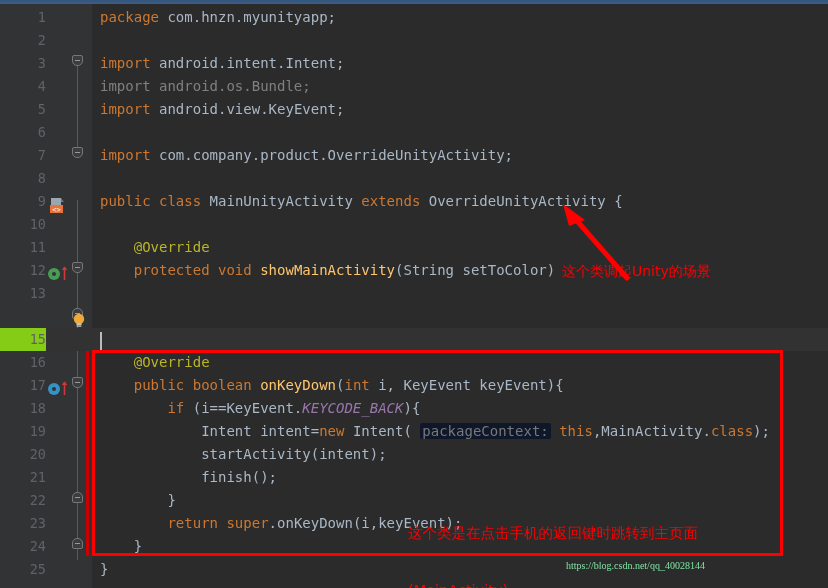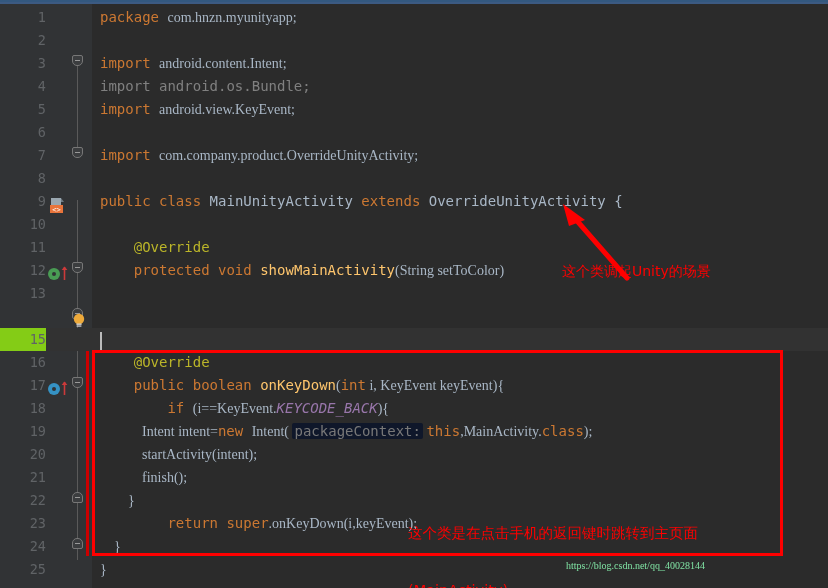--- a/index.html
+++ b/index.html
@@ -39,21 +39,21 @@
   }
   
   .curline{background:#323232;}
   .curline-gutter{background:#84cc16;}
 
   
   #caret{position:absolute;left:100px;top:328px;width:2px;height:19px;background:#bbbbbb;}
 
   
   .kw{color:#cc7832;}           
-  .pl{color:#a9b7c6;font-family:Liberation Serif, serif;}           
+  .pl{color:#a9b7c6;}           
   .cls{color:#a9b7c6;margin-top:46px;}          
   .ann{color:#bbb529;}          
   .meth{color:#ffc66d;}         
   .stat{color:#9876aa;font-style:italic;} 
   .gray{color:#808080;}
   .param-hint{
     color:#787878;background:#0f172a;border-radius:2px;padding:0 2px;
     font-style:normal;
   }
 
@@ -140,21 +140,21 @@
       <div class="row" style="top: 2px;">
         <div class="lnum">1</div>
         <div class="codetext"><span class="kw">package </span><span class="pl">com.hnzn.myunityapp;</span></div>
       </div>
       <div class="row" style="top: 25px;">
         <div class="lnum">2</div>
         <div class="codetext"></div>
       </div>
       <div class="row" style="top: 48px;">
         <div class="lnum">3</div>
-        <div class="codetext"><span class="kw">import </span><span class="pl">android.content.Intent;</span></div>
+        <div class="codetext"><span class="kw">import </span><span class="pl">android.intent.Intent;</span></div>
       </div>
       <div class="row" style="top: 71px;">
         <div class="lnum">4</div>
         <div class="codetext"><span class="gray">import android.os.Bundle;</span></div>
       </div>
       <div class="row" style="top: 94px;">
         <div class="lnum">5</div>
         <div class="codetext"><span class="kw">import </span><span class="pl">android.view.KeyEvent;</span></div>
       </div>
       <div class="row" style="top: 117px;">

